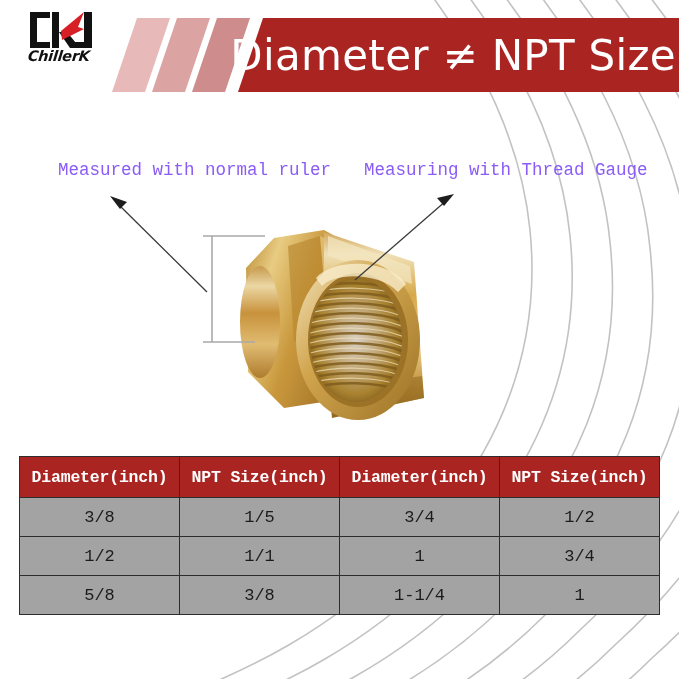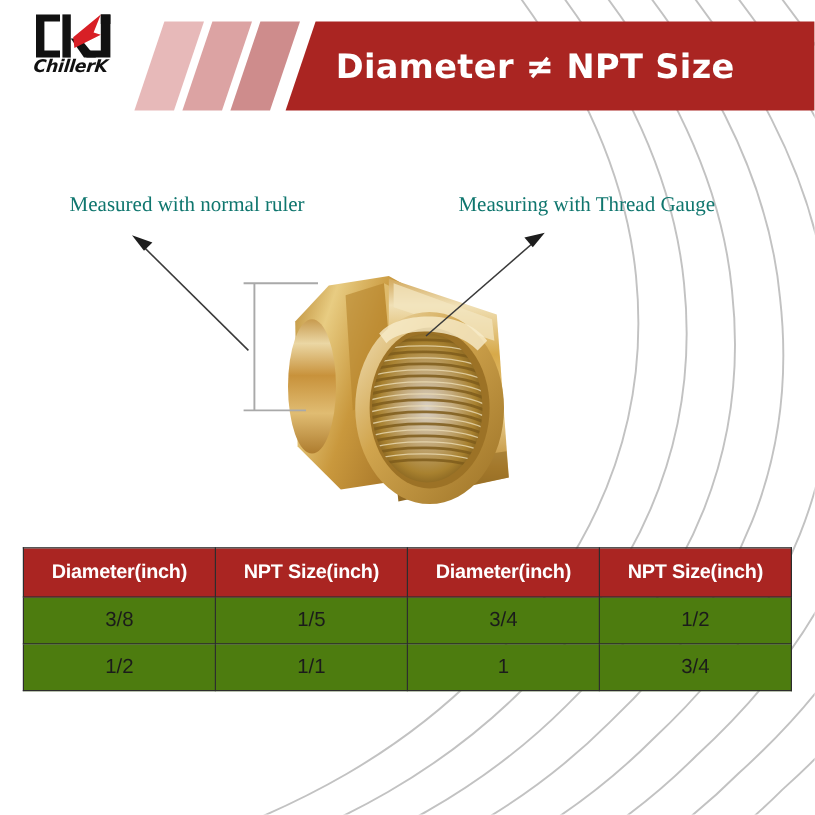--- a/index.html
+++ b/index.html
@@ -70,46 +70,46 @@
   }
   #banner-title {
     position: absolute;
     left: 216px;
     top: 30px;
     width: 460px;
     height: 52px;
     z-index: 5;
     color: #ffffff;
     font-family: "DejaVu Sans", sans-serif;
-    font-weight: bold;
-    font-size: 28px;
+    font-weight: normal;
+    font-size: 42px;
     letter-spacing: 0.3px;
     line-height: 52px;
     white-space: nowrap;
-    text-align: center;
+    text-align: right;
   }
 
   
   #illustration {
     position: absolute;
     left: 0;
     top: 110px;
     width: 679px;
     height: 340px;
     z-index: 2;
   }
   .callout {
     position: absolute;
-    font-family: Liberation Serif, serif;
+    font-family: Liberation Mono, monospace;
     font-size: 17.5px;
-    color: #0f766e;
+    color: #8b5cf6;
     white-space: nowrap;
   }
   #callout-left  { left: 58px;  top: 50px; }
-  #callout-right { left: 382px; top: 50px; }
+  #callout-right { left: 364px; top: 50px; }
 
   #leader-svg {
     position: absolute;
     left: 0; top: 0;
     width: 679px;
     height: 340px;
     pointer-events: none;
   }
 
   
@@ -130,32 +130,32 @@
     z-index: 3;
   }
   table {
     border-collapse: collapse;
     width: 641px;
     table-layout: fixed;
   }
   th, td {
     border: 1.6px solid #2d2d2d;
     text-align: center;
-    font-family: Liberation Sans, sans-serif;
+    font-family: Liberation Mono, monospace;
   }
   th {
     background: #AA2522;
     color: #ffffff;
     font-weight: bold;
     font-size: 16.5px;
     height: 38px;
     letter-spacing: -0.2px;
   }
   td {
-    background: #4d7c0f;
+    background: #a3a3a3;
     color: #1b1b1b;
     font-size: 17px;
     height: 36px;
     font-weight: normal;
   }
 </style>
 </head>
 <body>
 
 <div id="page">
@@ -331,17 +331,23 @@
           <td>1/5</td>
           <td>3/4</td>
           <td>1/2</td>
         </tr>
         <tr>
           <td>1/2</td>
           <td>1/1</td>
           <td>1</td>
           <td>3/4</td>
         </tr>
+        <tr>
+          <td>5/8</td>
+          <td>3/8</td>
+          <td>1-1/4</td>
+          <td>1</td>
+        </tr>
       </tbody>
     </table>
   </div>
 
 </div>
 
 </body></html>

